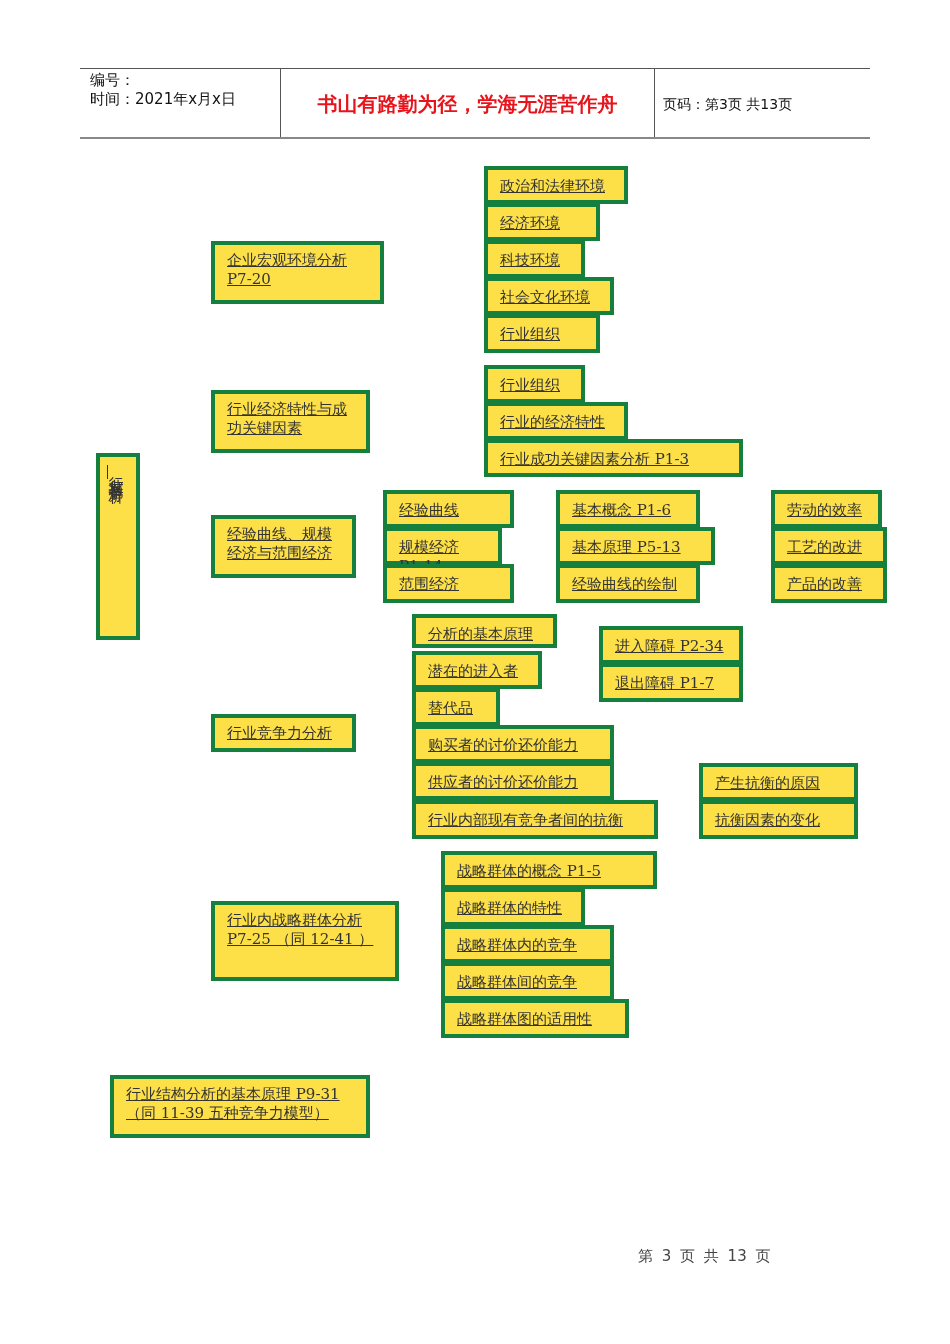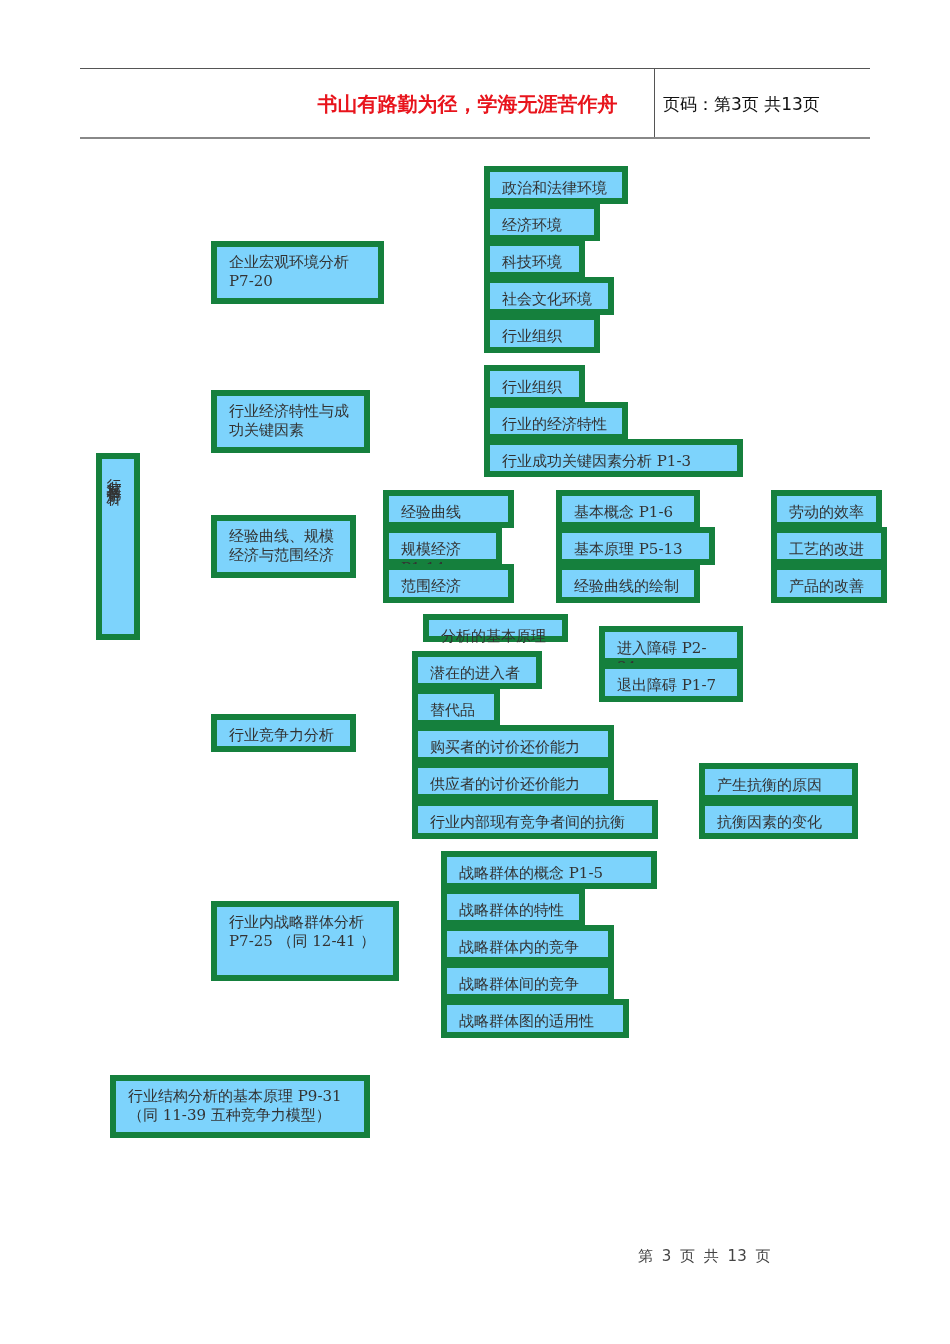--- a/index.html
+++ b/index.html
@@ -7,33 +7,37 @@
            font-family: "DejaVu Serif", "Liberation Serif", serif; color: #222; }
     .header { position: absolute; left: 80px; top: 68px; width: 790px; height: 68px;
               border-top: 1px solid #555; border-bottom: 2px solid #888; }
     .hcell { position: absolute; top: 0; height: 68px; box-sizing: border-box; }
     .hleft { left: 0; width: 201px; border-right: 1px solid #555; padding: 2px 0 0 10px;
              font-family: "DejaVu Sans", "Liberation Sans", sans-serif; font-size: 15px; line-height: 19px; color: #111; }
     .hmid { left: 201px; width: 374px; border-right: 1px solid #555; text-align: center;
             font-family: "DejaVu Sans", "Liberation Sans", sans-serif; font-size: 20px; font-weight: bold;
             color: #e8141c; line-height: 70px; }
     .hright { left: 575px; width: 215px; padding-left: 8px; line-height: 70px;
-              font-family: "DejaVu Sans", "Liberation Sans", sans-serif; font-size: 17px; color: #111; }
-    .box { position: absolute; box-sizing: border-box; border: 6px solid #15803d; background: #7dd3fc;
-           font-size: 15px; line-height: 19px; padding: 6px 12px; color: #333; white-space: pre-line; }
+              font-family: "DejaVu Sans", "Liberation Sans", sans-serif; font-size: 14px; color: #111; }
+    .box { position: absolute; box-sizing: border-box; border: 4px solid #15803d; background: #fde047;
+           font-size: 15px; line-height: 19px; padding: 6px 12px; color: #333; white-space: pre-line; text-decoration: underline; }
     .leaf { padding: 7px 12px; }
     .vert { writing-mode: vertical-rl; text-orientation: upright; letter-spacing: 2px;
             padding: 8px 0 0 0; font-size: 15px; line-height: 40px; }
     .footer { position: absolute; left: 638px; top: 1247px; font-family: "DejaVu Sans", "Liberation Sans", sans-serif;
               font-size: 15px; color: #444; word-spacing: 4px; }
   </style>
 </head>
 <body>
 
 <div class="header">
+  <div class="hcell hleft">
+    <div>编号：</div>
+    <div>时间：2021年x月x日</div>
+  </div>
   <div class="hcell hmid">书山有路勤为径，学海无涯苦作舟</div>
   <div class="hcell hright">页码：第3页  共13页</div>
 </div>
 
 <div class="box vert" style="left:96px;top:453px;width:44px;height:187px;">行业与竞争分析</div>
 
 <div class="box" style="left:211px;top:241px;width:173px;height:63px;">企业宏观环境分析
 P7-20</div>
 <div class="box leaf" style="left:484px;top:166px;width:144px;height:38px;">政治和法律环境</div>
 <div class="box leaf" style="left:484px;top:203px;width:116px;height:38px;">经济环境</div>
@@ -55,21 +59,21 @@
 
 <div class="box leaf" style="left:556px;top:490px;width:144px;height:38px;">基本概念 P1-6</div>
 <div class="box leaf" style="left:556px;top:527px;width:159px;height:38px;">基本原理 P5-13</div>
 <div class="box leaf" style="left:556px;top:564px;width:144px;height:39px;">经验曲线的绘制</div>
 
 <div class="box leaf" style="left:771px;top:490px;width:111px;height:38px;">劳动的效率</div>
 <div class="box leaf" style="left:771px;top:527px;width:116px;height:38px;">工艺的改进</div>
 <div class="box leaf" style="left:771px;top:564px;width:116px;height:39px;">产品的改善</div>
 
 <div class="box" style="left:211px;top:714px;width:145px;height:38px;">行业竞争力分析</div>
-<div class="box leaf" style="left:412px;top:614px;width:145px;height:28px;margin-left:11px;">分析的基本原理</div>
+<div class="box leaf" style="left:412px;top:614px;width:145px;height:34px;">分析的基本原理</div>
 <div class="box leaf" style="left:412px;top:651px;width:130px;height:38px;">潜在的进入者</div>
 <div class="box leaf" style="left:412px;top:688px;width:88px;height:38px;">替代品</div>
 <div class="box leaf" style="left:412px;top:725px;width:202px;height:38px;">购买者的讨价还价能力</div>
 <div class="box leaf" style="left:412px;top:762px;width:202px;height:38px;">供应者的讨价还价能力</div>
 <div class="box leaf" style="left:412px;top:800px;width:246px;height:39px;">行业内部现有竞争者间的抗衡</div>
 
 <div class="box leaf" style="left:599px;top:626px;width:144px;height:38px;">进入障碍 P2-34</div>
 <div class="box leaf" style="left:599px;top:663px;width:144px;height:39px;">退出障碍 P1-7</div>
 
 <div class="box leaf" style="left:699px;top:763px;width:159px;height:38px;">产生抗衡的原因</div>

